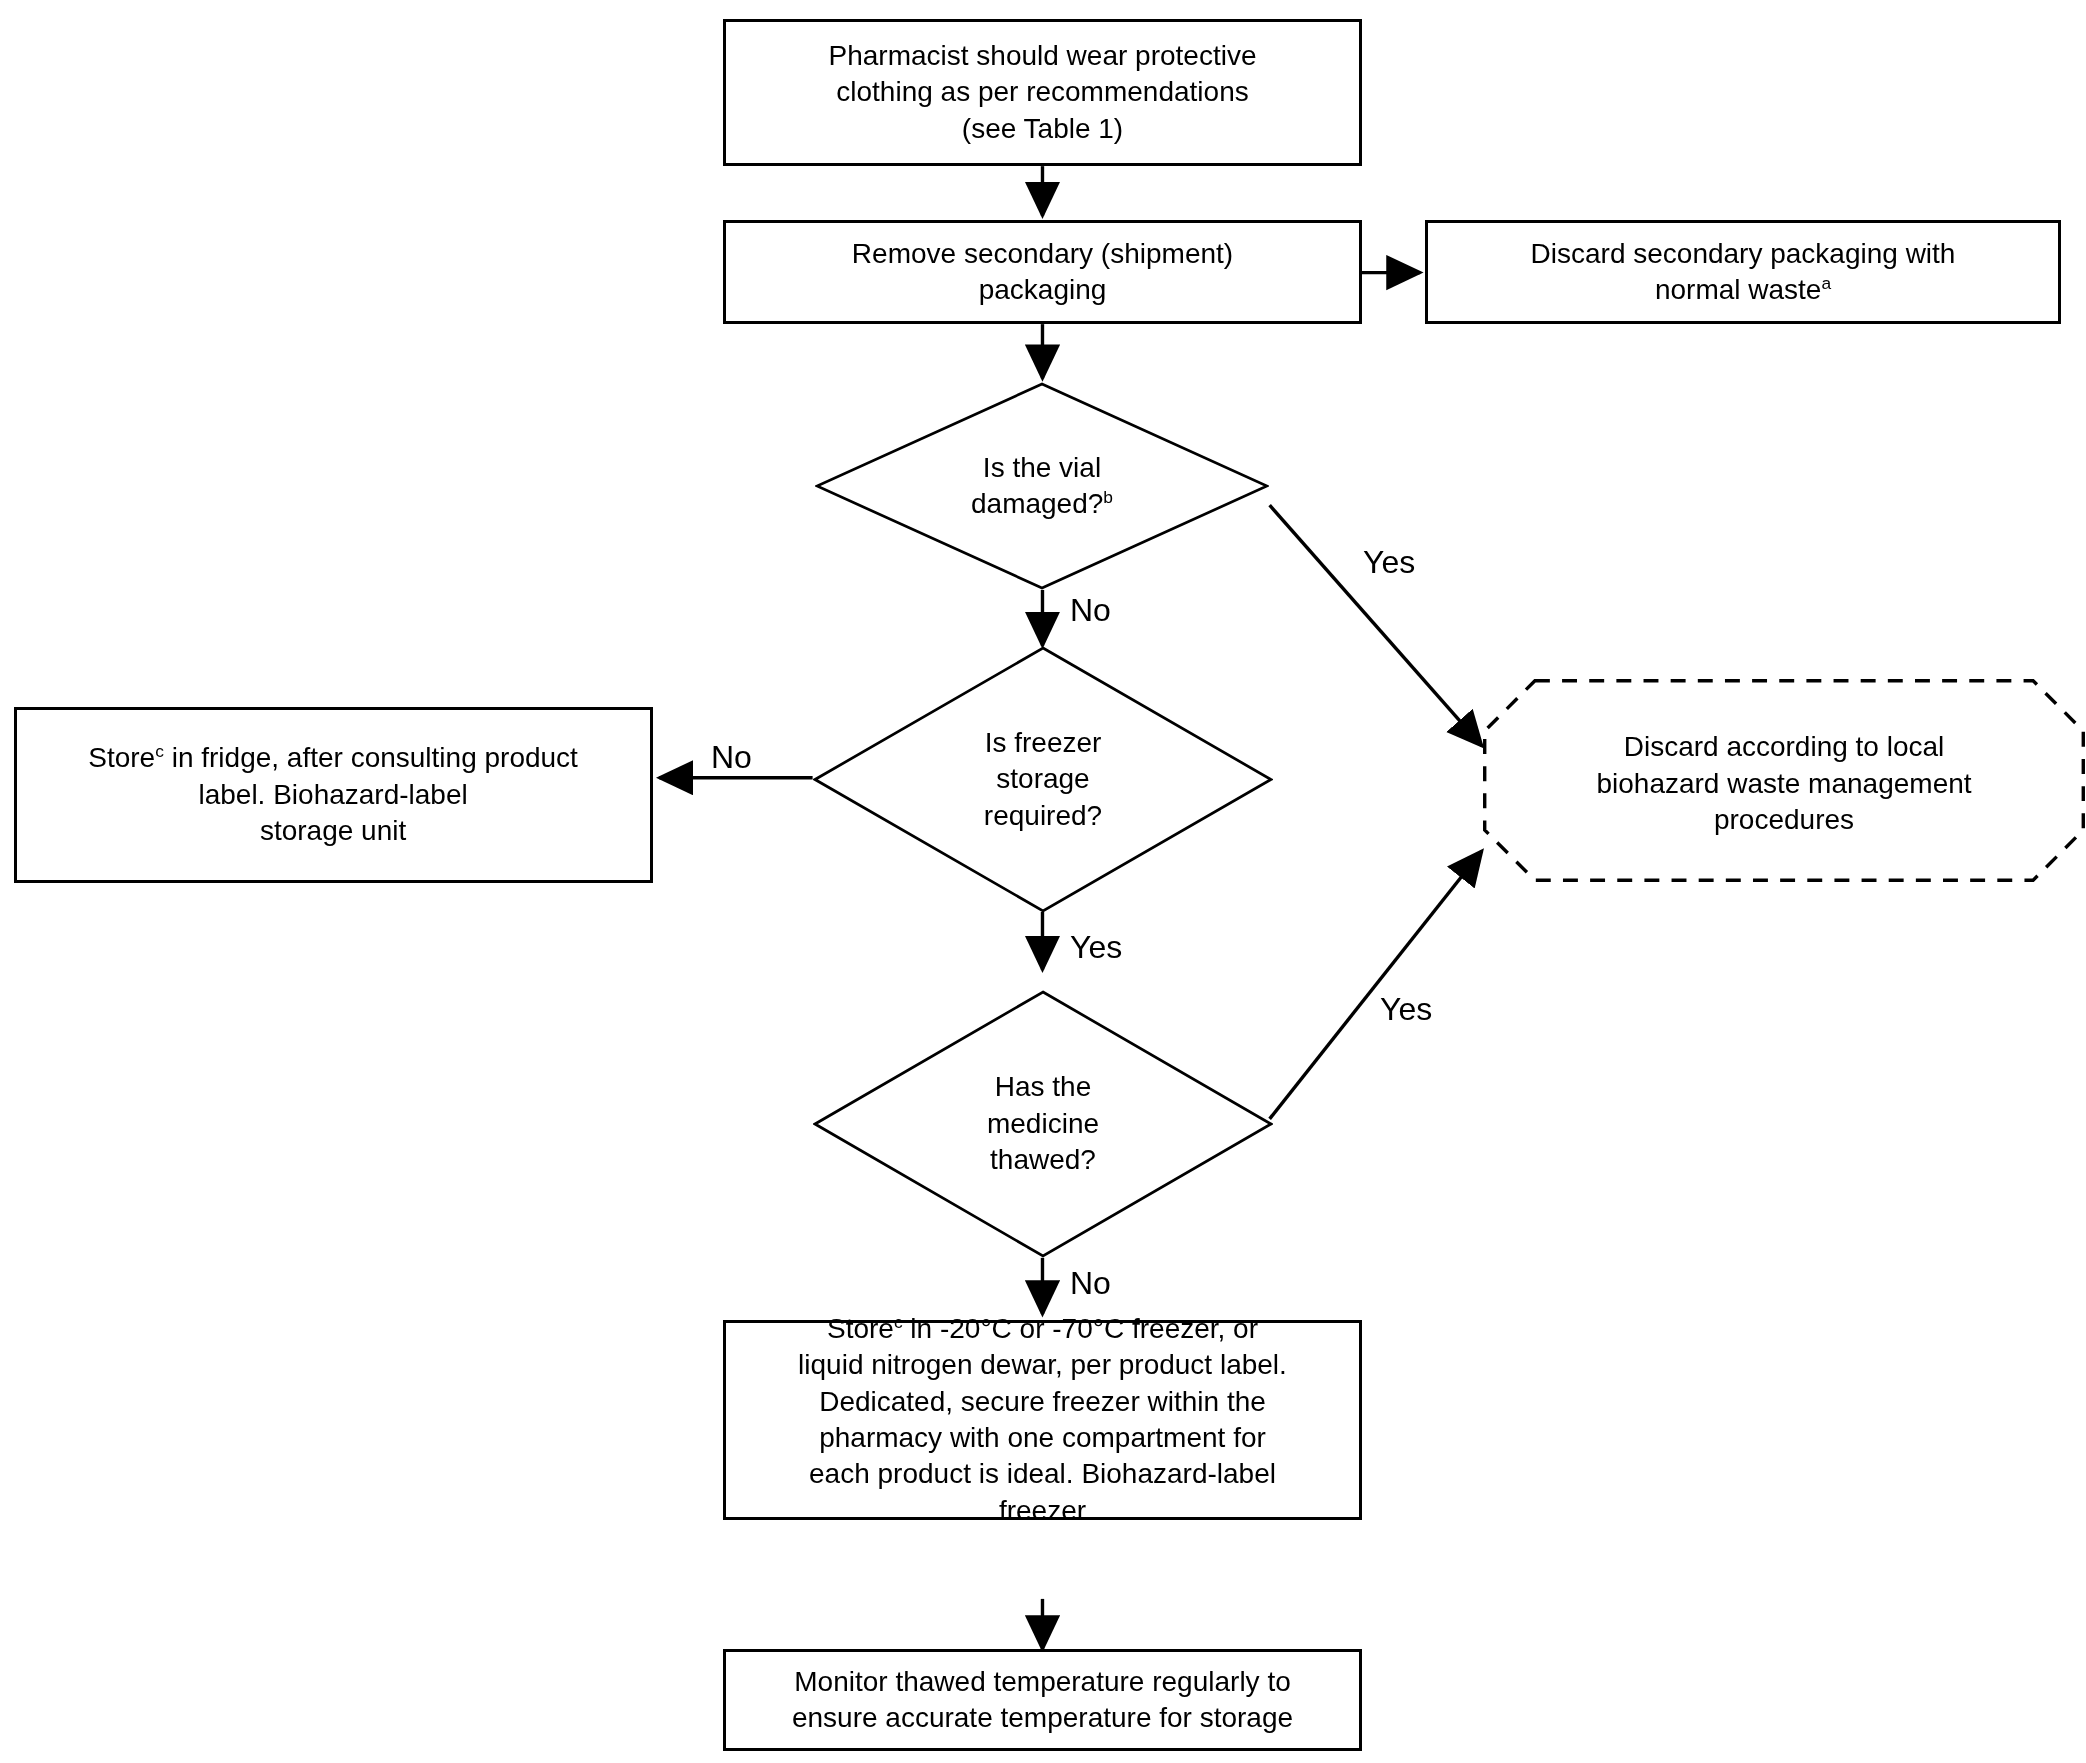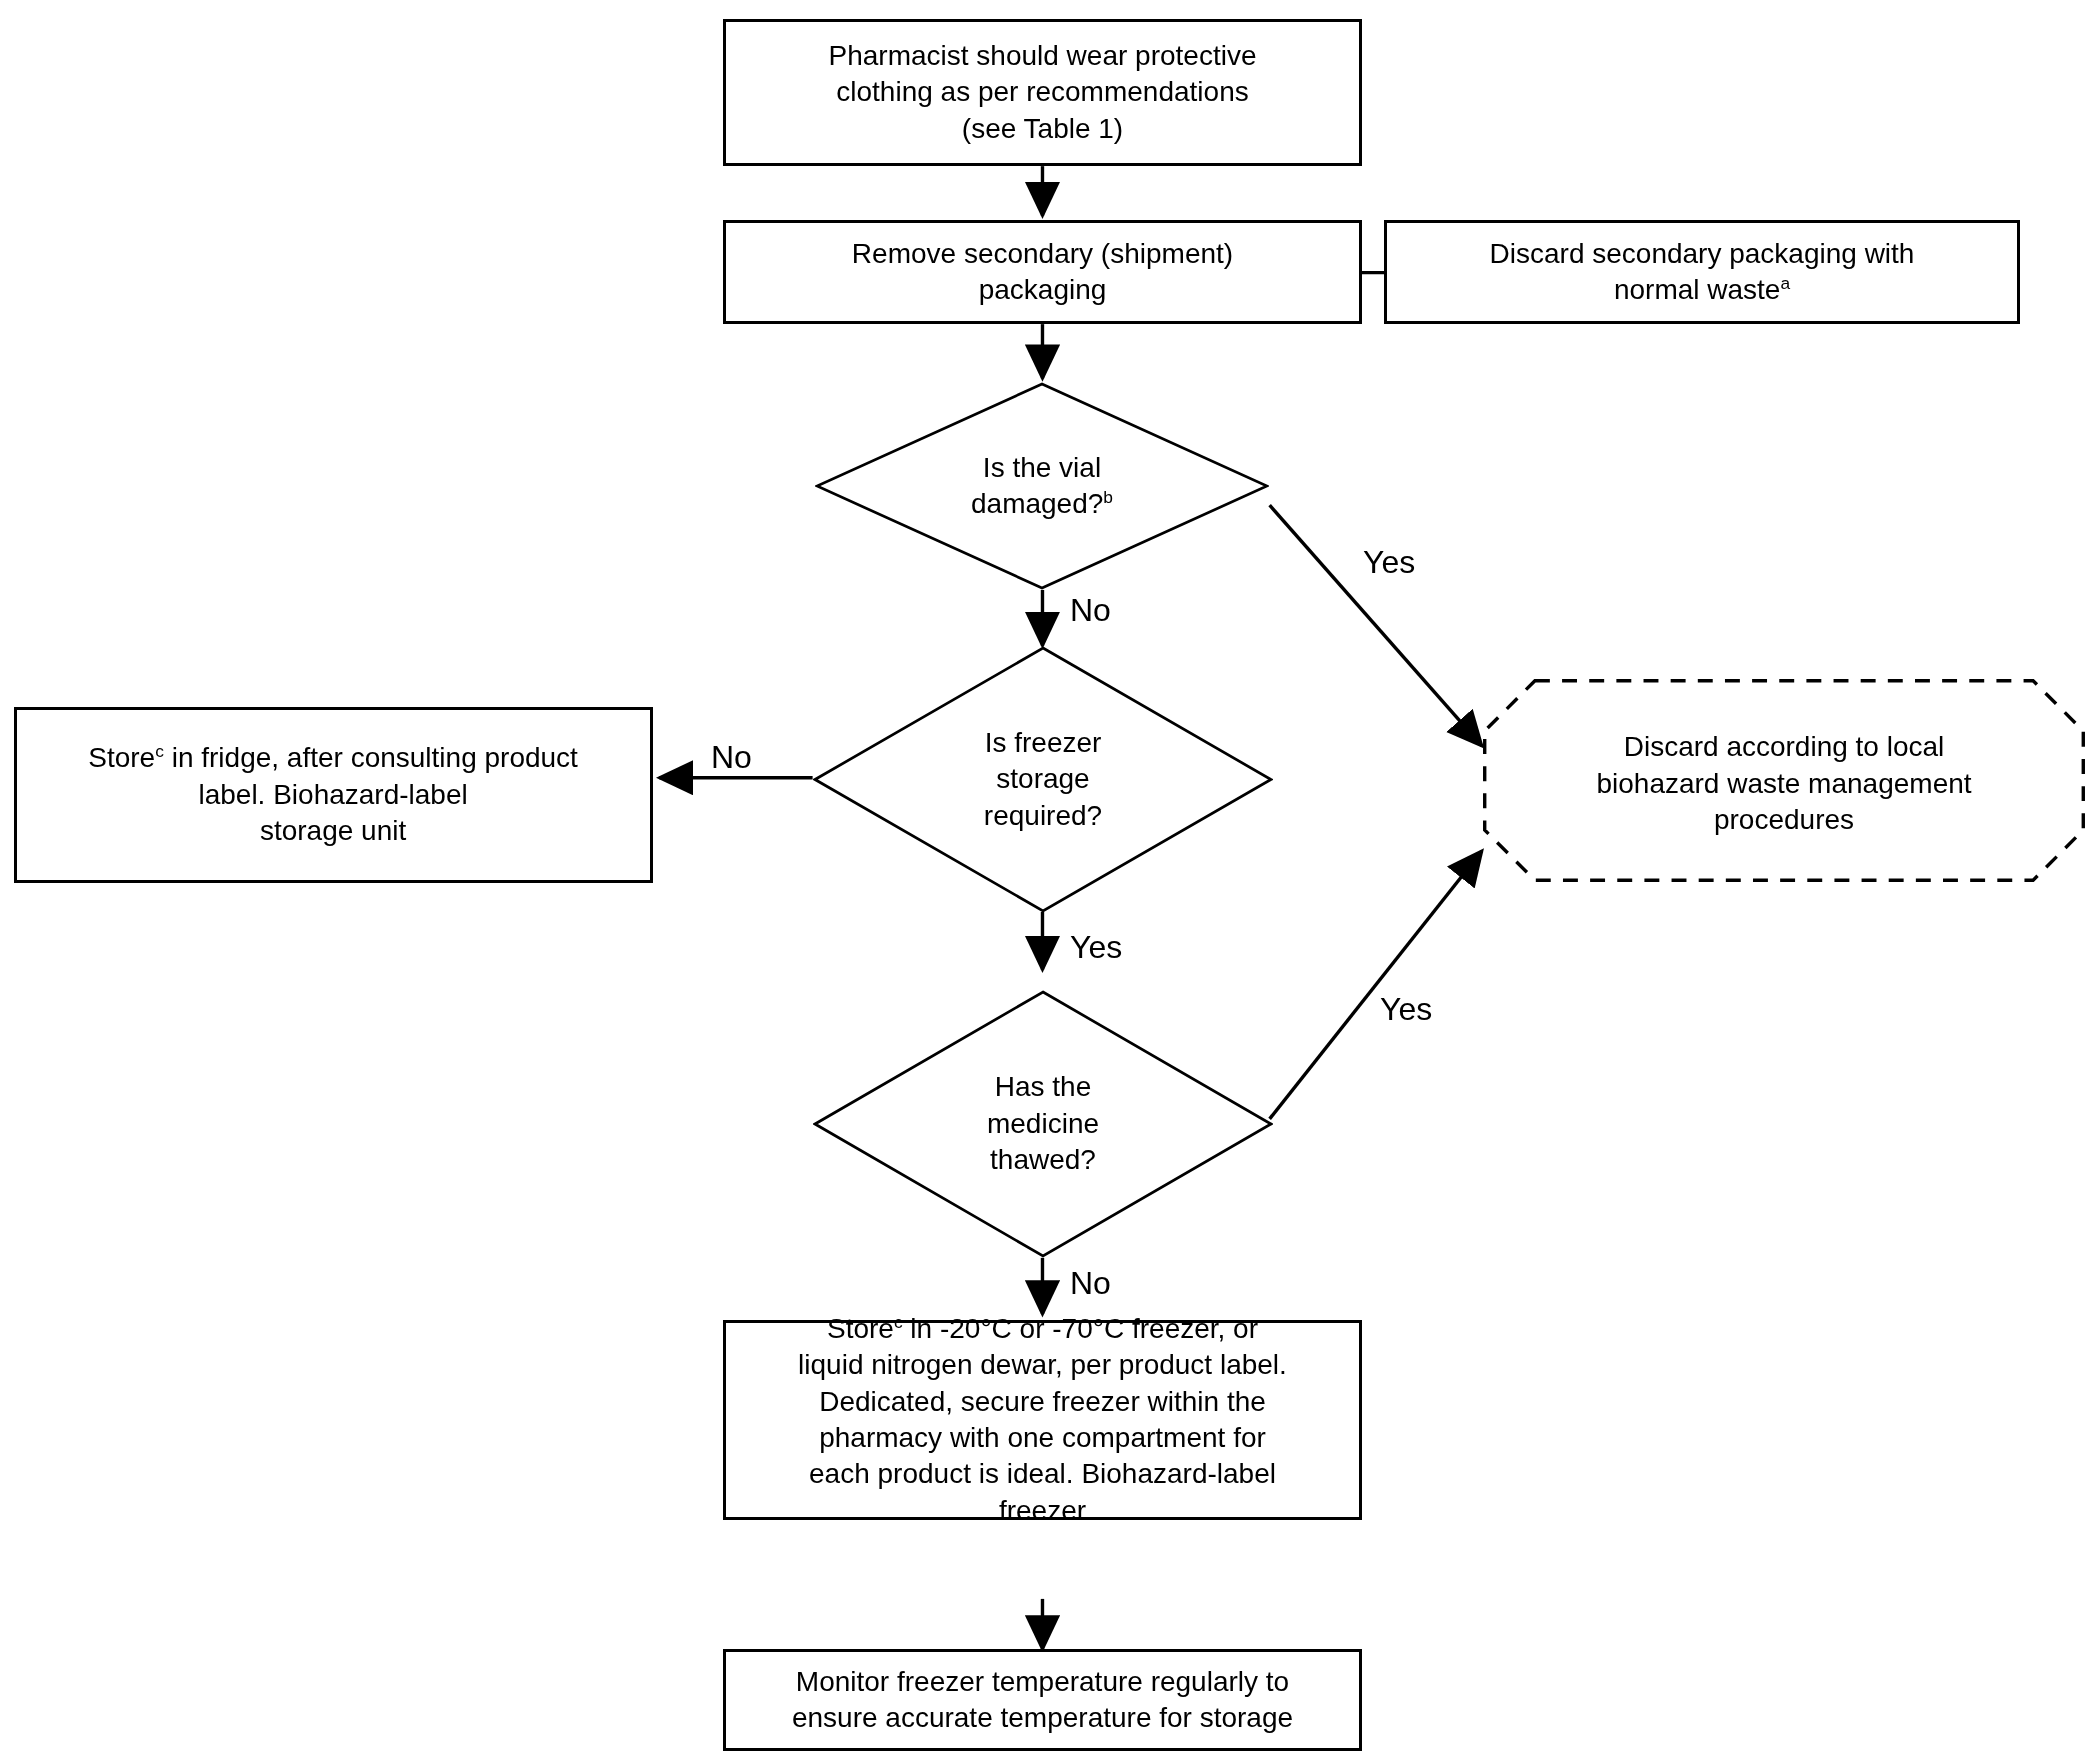--- a/index.html
+++ b/index.html
@@ -121,21 +121,21 @@
     <span class="txt">Pharmacist should wear protective
 clothing as per recommendations
 (see Table 1)</span>
   </div>
 
   <div class="node box" style="left:723px; top:220px; width:639px; height:104px;">
     <span class="txt">Remove secondary (shipment)
 packaging</span>
   </div>
 
-  <div class="node box" style="left:1384px; top:220px; width:636px; height:104px;">
+  <div class="node box" style="left:1425px; top:220px; width:636px; height:104px;">
     <span class="txt"><span>Discard secondary packaging with
 normal waste</span><sup>a</sup></span>
   </div>
 
   <div class="node diamond" style="left:815px; top:382px; width:454px; height:208px;">
     <svg class="dshape" viewBox="0 0 670 307" preserveAspectRatio="none">
       <polygon points="335,3 667,153.5 335,304 3,153.5" fill="#ffffff" stroke="#000000" stroke-width="4"></polygon>
     </svg>
     <span class="txt"><span>Is the vial
 damaged?</span><sup>b</sup></span>
@@ -177,21 +177,21 @@
   <div class="node box" style="left:723px; top:1320px; width:639px; height:200px;">
     <span class="txt"><span>Store</span><sup>c</sup><span> in -20°C or -70°C freezer, or
 liquid nitrogen dewar, per product label.
 Dedicated, secure freezer within the
 pharmacy with one compartment for
 each product is ideal. Biohazard-label
 freezer</span></span>
   </div>
 
   <div class="node box" style="left:723px; top:1649px; width:639px; height:102px;">
-    <span class="txt">Monitor freezer temperature regularly to
+    <span class="txt">Monitor thawed temperature regularly to
 ensure accurate temperature for storage</span>
   </div>
 
   <div class="edge-label" style="left:1363px; top:544px;">Yes</div>
 
   <div class="edge-label" style="left:1070px; top:592px;">No</div>
 
   <div class="edge-label" style="left:711px; top:739px;">No</div>
 
   <div class="edge-label" style="left:1070px; top:929px;">Yes</div>

